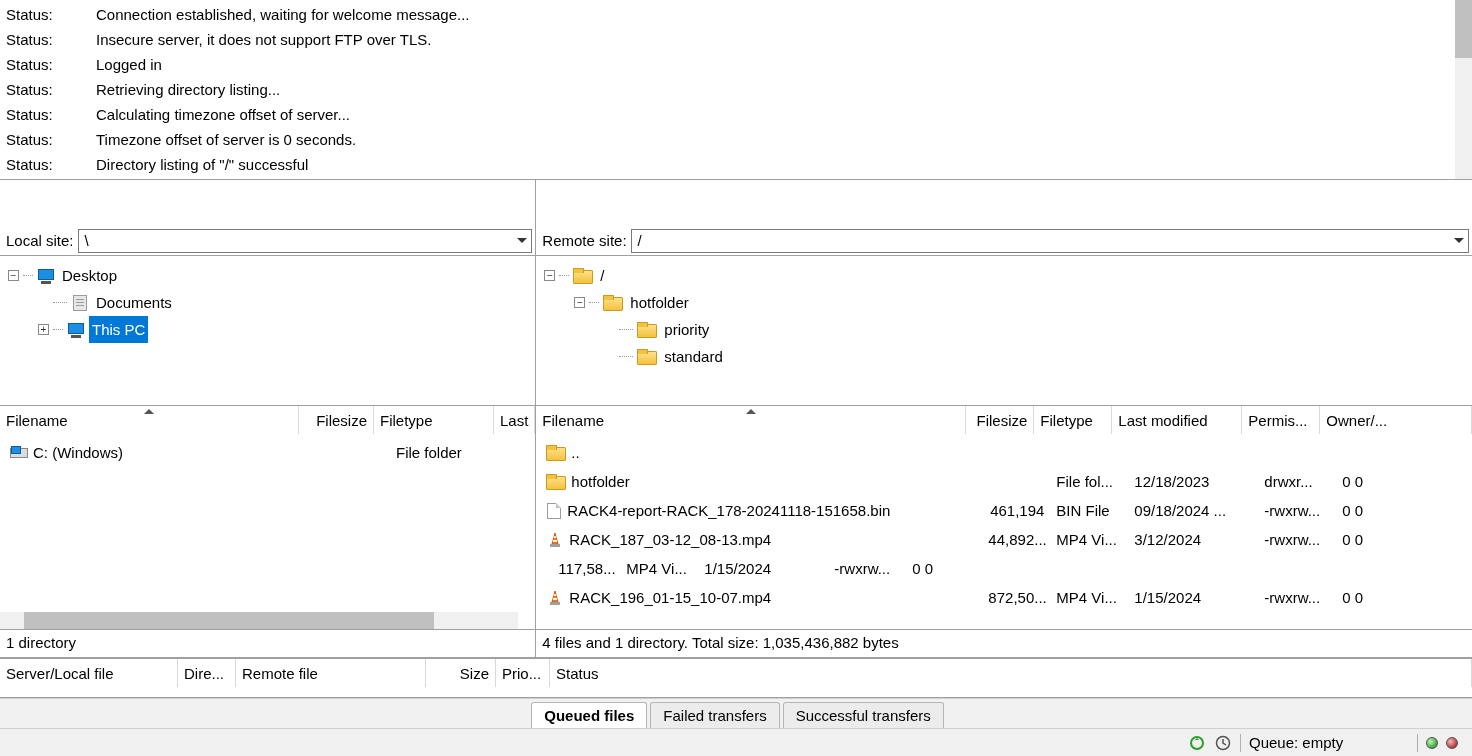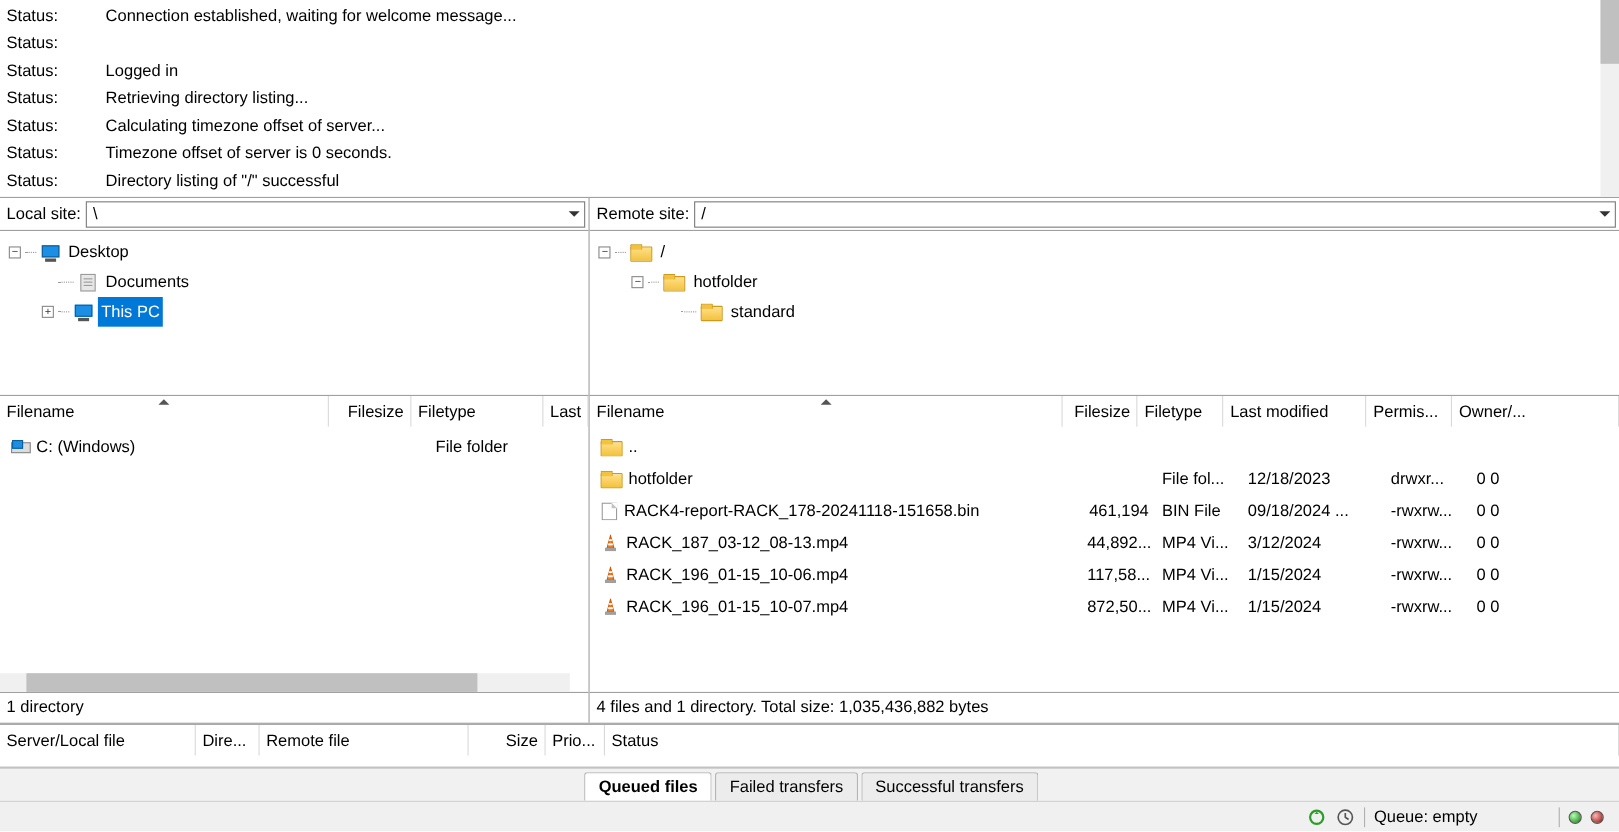--- a/index.html
+++ b/index.html
@@ -49,20 +49,21 @@
     flex-direction: column;
     min-height: 0;
   }
   .pane.local  { flex: 0 0 531px; border-right: 1px solid #a0a0a0; }
   .pane.remote { flex: 1 1 auto; }
   .sitebar {
     display: flex;
     align-items: center;
     height: 30px;
     border-bottom: 1px solid #a0a0a0;
+    margin-top: 46px;
   }
   .sitebar-label { padding: 0 4px 0 6px; }
   .sitebar-combo {
     flex: 1;
     height: 24px;
     border: 1px solid #7a7a7a;
     display: flex;
     align-items: center;
     justify-content: space-between;
     padding: 0 4px 0 6px;
@@ -306,20 +307,21 @@
 <body>
 
 <div class="log-wrap">
   <div id="log-rows">
       <div class="log-row">
         <span class="log-label">Status:</span>
         <span class="log-msg">Connection established, waiting for welcome message...</span>
       </div>
       <div class="log-row">
         <span class="log-label">Status:</span>
+        <span class="log-msg">Insecure server, it does not support FTP over TLS.</span>
       </div>
       <div class="log-row">
         <span class="log-label">Status:</span>
         <span class="log-msg">Logged in</span>
       </div>
       <div class="log-row">
         <span class="log-label">Status:</span>
         <span class="log-msg">Retrieving directory listing...</span>
       </div>
       <div class="log-row">
@@ -417,20 +419,26 @@
         <span class="tree-toggle">−</span>
         <span class="tree-dots" style="width:10px"></span>
         <span class="ico folder"></span>
         <span class="tree-label">/</span>
       </div>
       <div class="tree-row" style="padding-left:30px">
         <span class="tree-toggle">−</span>
         <span class="tree-dots" style="width:10px"></span>
         <span class="ico folder"></span>
         <span class="tree-label">hotfolder</span>
+      </div>
+      <div class="tree-row" style="padding-left:60px">
+        <span class="tree-spacer"></span>
+        <span class="tree-dots" style="width:14px"></span>
+        <span class="ico folder"></span>
+        <span class="tree-label">priority</span>
       </div>
       <div class="tree-row" style="padding-left:60px">
         <span class="tree-spacer"></span>
         <span class="tree-dots" style="width:14px"></span>
         <span class="ico folder"></span>
         <span class="tree-label">standard</span>
       </div>
     </div>
 
     <div class="list">
@@ -498,29 +506,20 @@
                 </svg></span>
               <span>RACK_187_03-12_08-13.mp4</span>
             </div>
             <div class="cell sz" style="width: 68px;">44,892...</div>
             <div class="cell" style="width: 78px;">MP4 Vi...</div>
             <div class="cell" style="width: 130px;">3/12/2024</div>
             <div class="cell" style="width: 78px;">-rwxrw...</div>
             <div class="cell" style="flex: 1 1 0%;">0 0</div>
           </div>
           <div class="list-row">
-            <div class="cell fn" style="width: 430px;">
-              <span class="ico vlc"><svg viewBox="0 0 16 16">
-                  <polygon points="8,1 11,12 5,12" fill="#f37b21" stroke="#c85c0a"></polygon>
-                  <rect x="6.7" y="4.3" width="2.6" height="1.6" fill="#fff"></rect>
-                  <rect x="5.9" y="8.0" width="4.2" height="1.8" fill="#fff"></rect>
-                  <rect x="3" y="12" width="10" height="3" fill="#a0a0a0"></rect>
-                </svg></span>
-              <span>RACK_196_01-15_10-06.mp4</span>
-            </div>
             <div class="cell sz" style="width: 68px;">117,58...</div>
             <div class="cell" style="width: 78px;">MP4 Vi...</div>
             <div class="cell" style="width: 130px;">1/15/2024</div>
             <div class="cell" style="width: 78px;">-rwxrw...</div>
             <div class="cell" style="flex: 1 1 0%;">0 0</div>
           </div>
           <div class="list-row">
             <div class="cell fn" style="width: 430px;">
               <span class="ico vlc"><svg viewBox="0 0 16 16">
                   <polygon points="8,1 11,12 5,12" fill="#f37b21" stroke="#c85c0a"></polygon>

